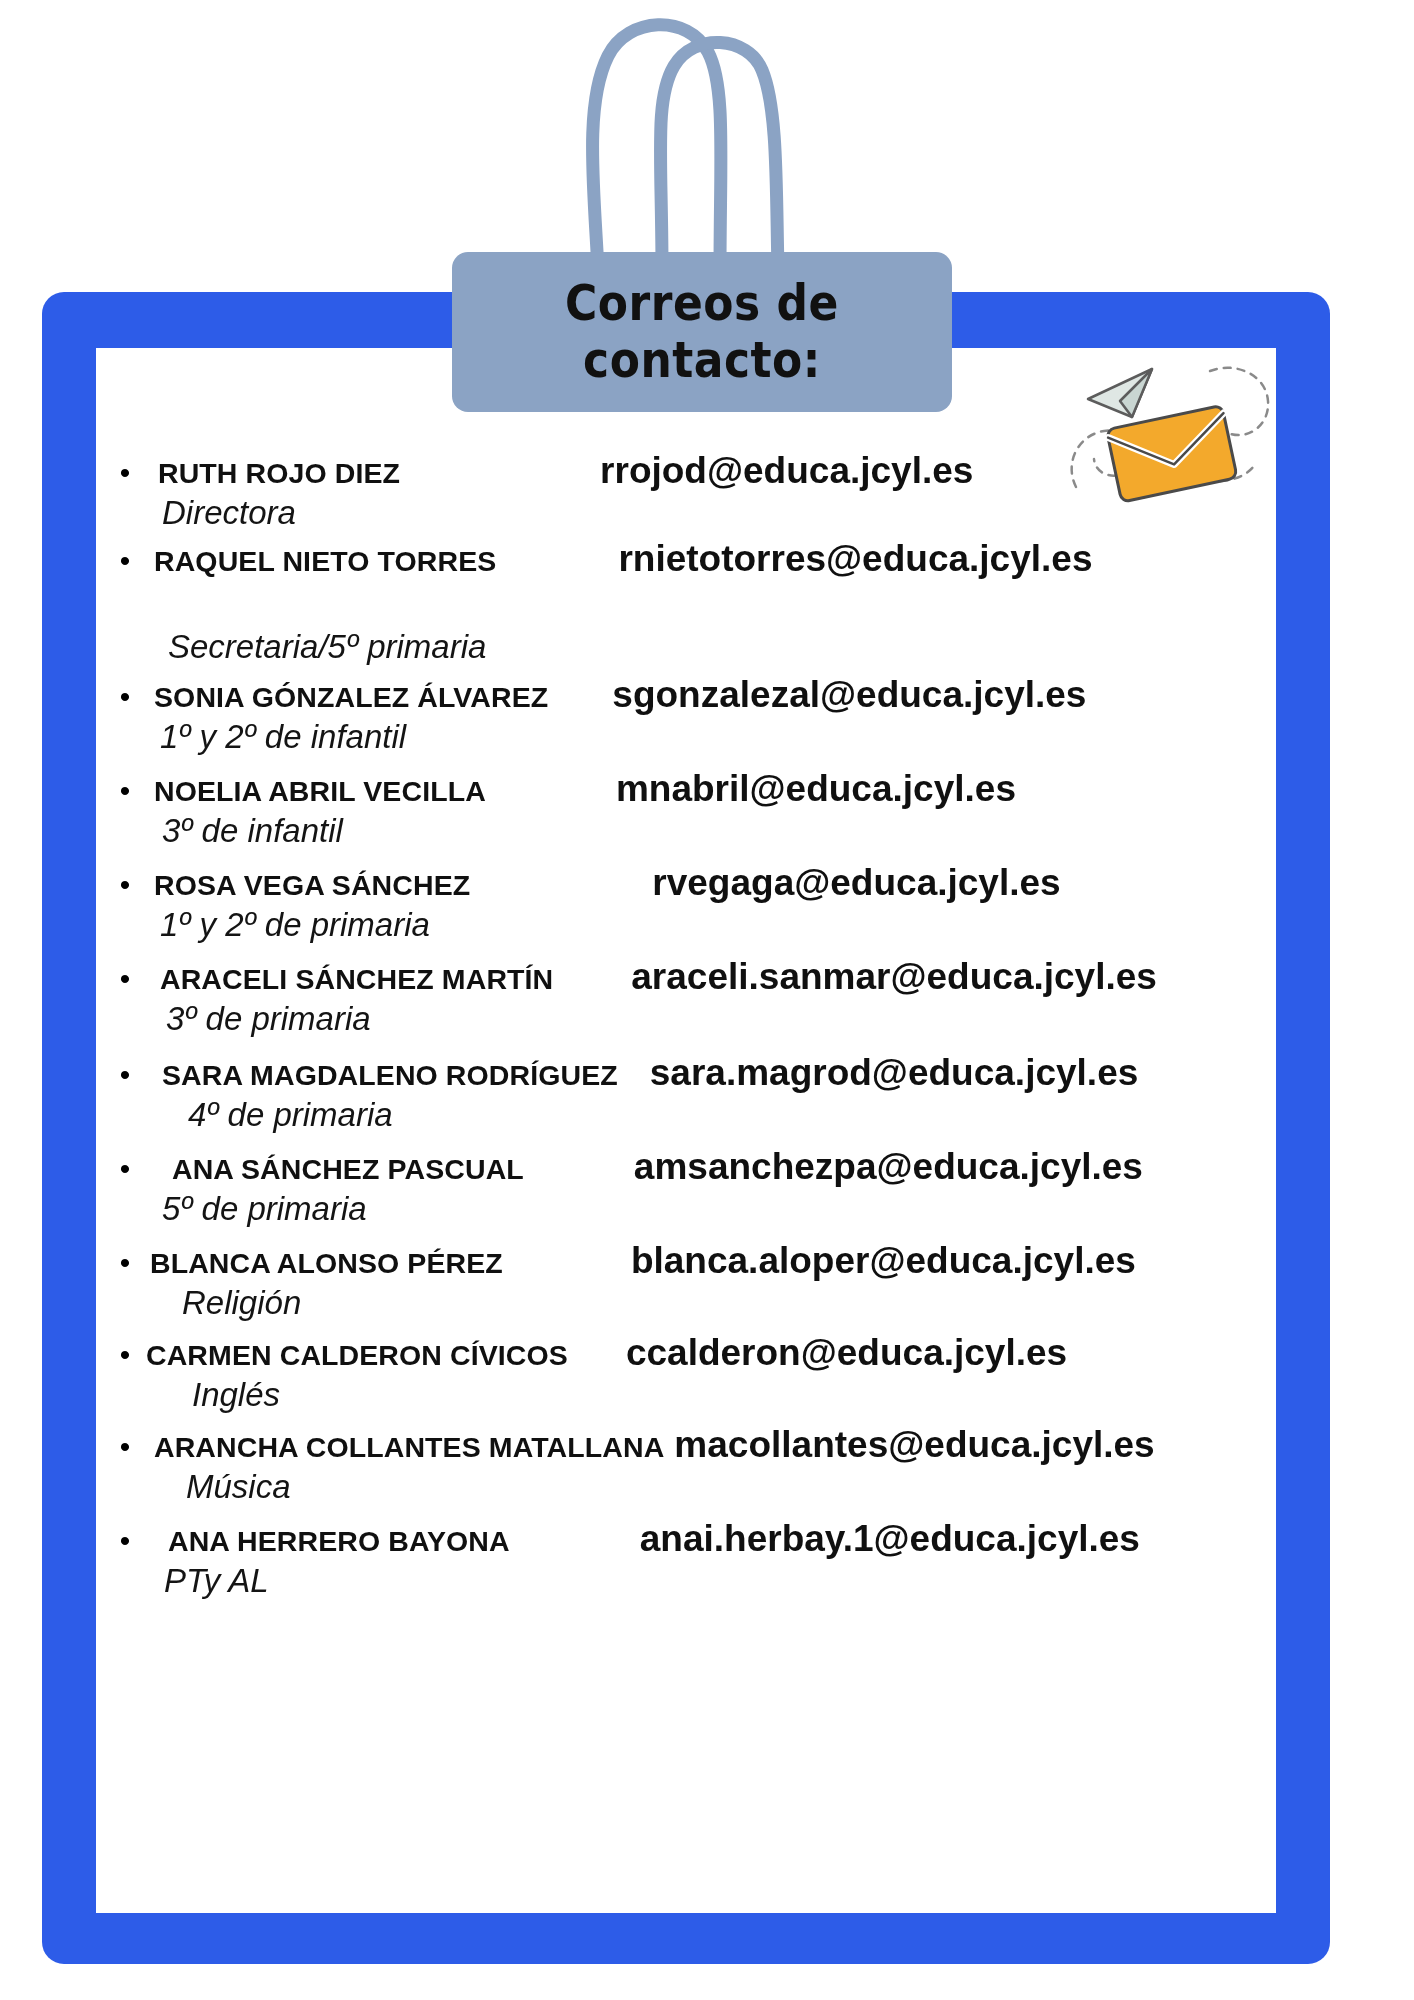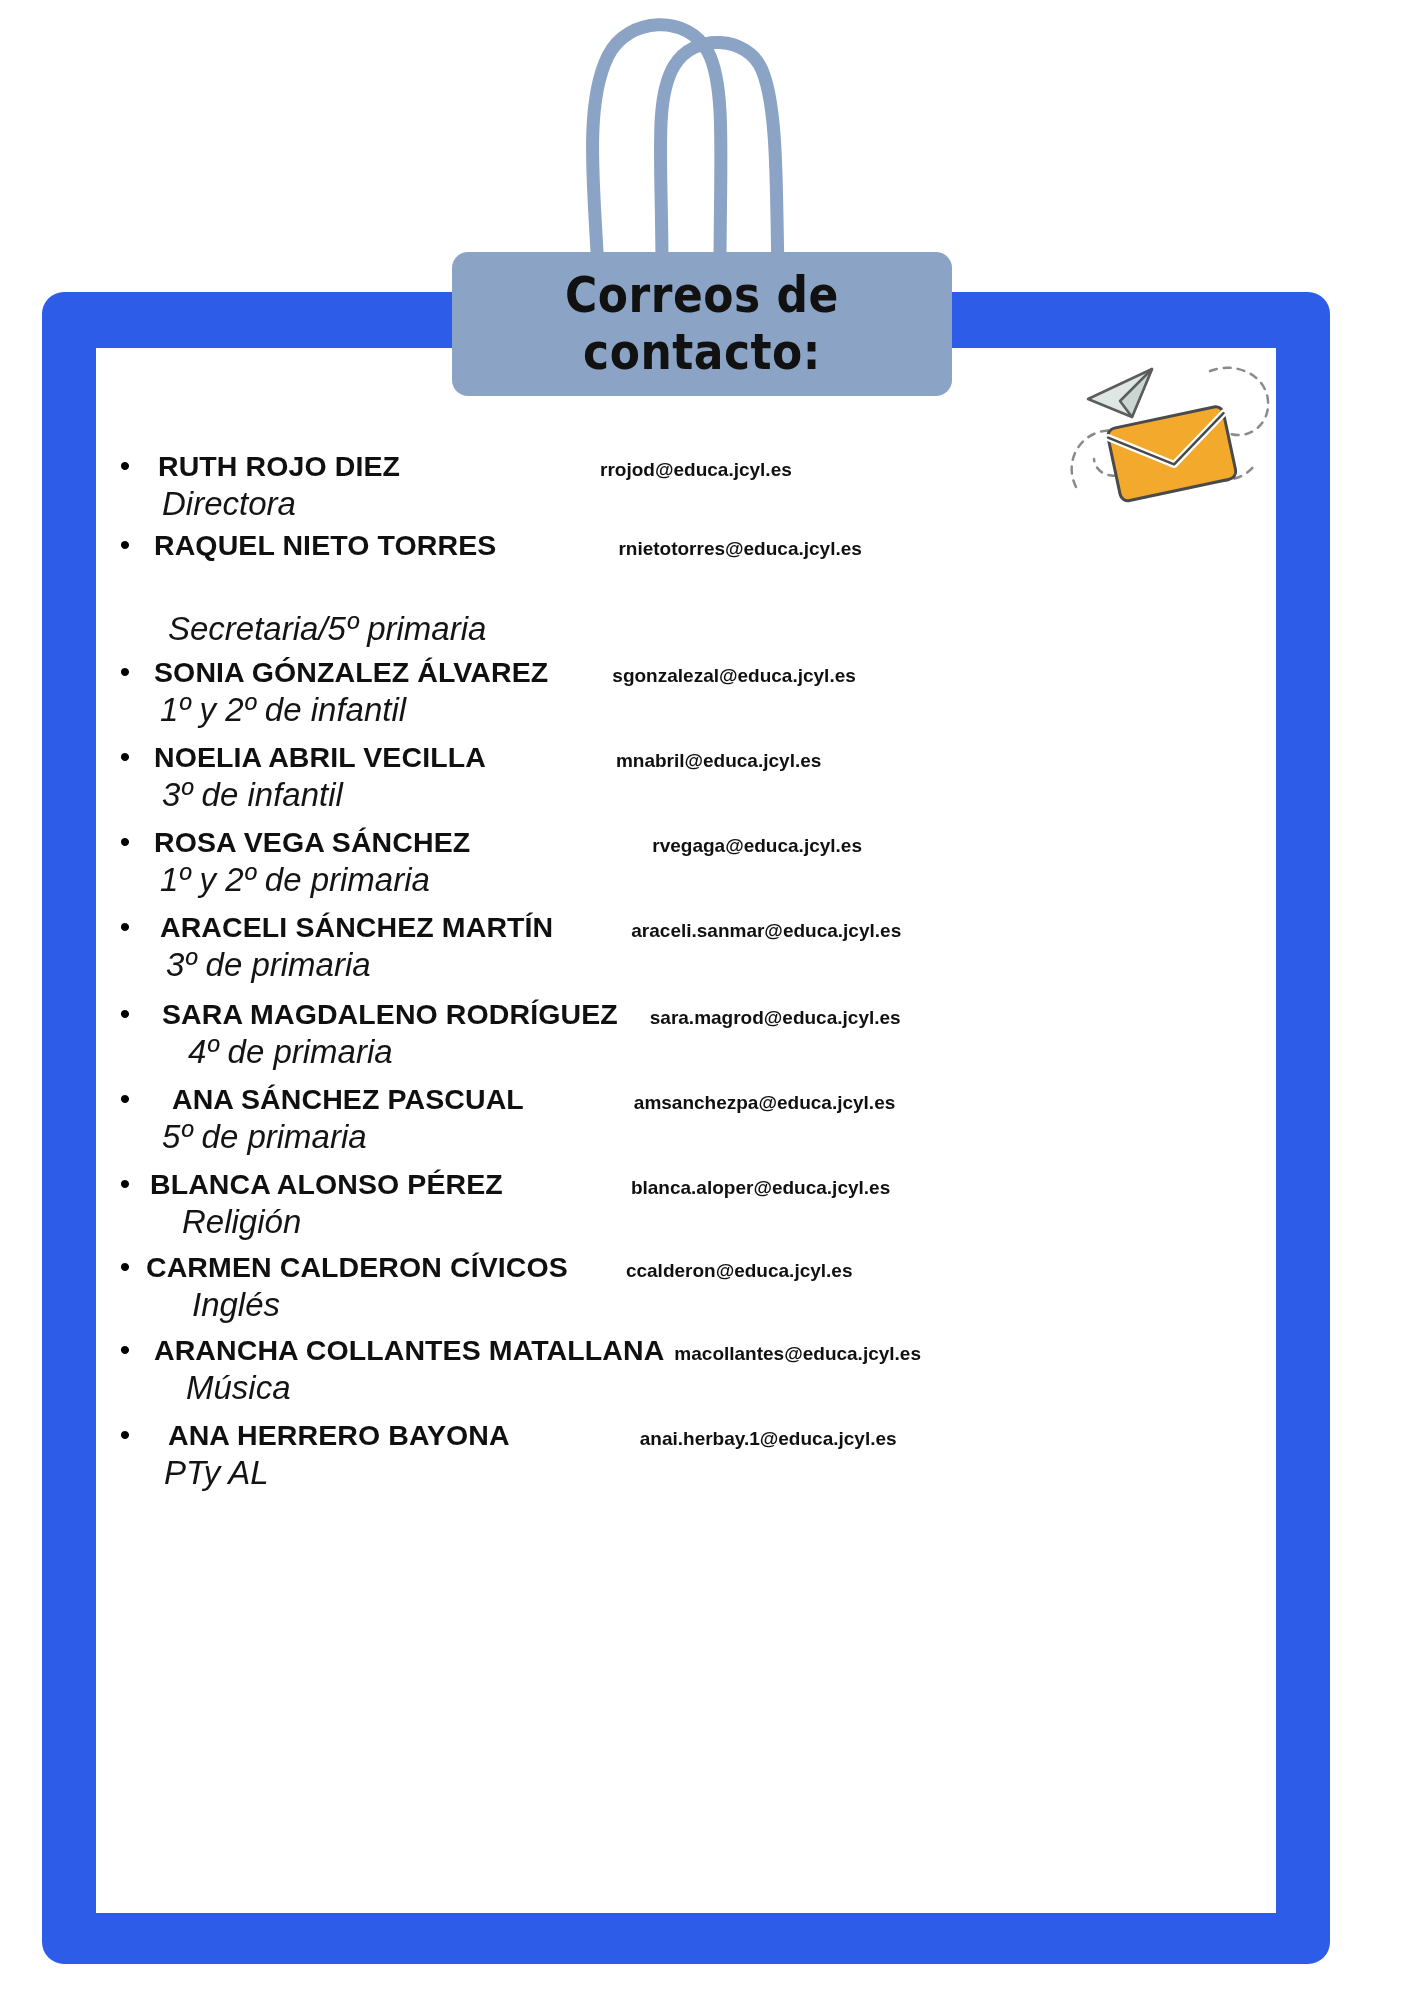--- a/index.html
+++ b/index.html
@@ -24,21 +24,21 @@
     height: 280px;
     z-index: 5;
   }
 
   
   .header-tag {
     position: absolute;
     left: 452px;
     top: 252px;
     width: 500px;
-    height: 144px;
+    height: 160px;
     background: #8ba3c4;
     border-radius: 16px;
     z-index: 6;
     display: flex;
     align-items: center;
     justify-content: center;
   }
   .header-title {
     font-family: "DejaVu Sans", sans-serif;
     font-weight: bold;
@@ -111,21 +111,21 @@
     font-family: "Liberation Sans", sans-serif;
     font-weight: bold;
     font-size: 28.5px;
     color: #101010;
     letter-spacing: 0.1px;
     flex: 0 0 auto;
   }
   .email {
     font-family: "Liberation Sans", sans-serif;
     font-weight: bold;
-    font-size: 19px;
+    font-size: 37px;
     color: #101010;
     flex: 0 0 auto;
   }
   .role {
     font-family: Liberation Sans, sans-serif;
     font-style: italic;
     font-size: 33px;
     color: #141414;
     margin-top: 2px;
   }

